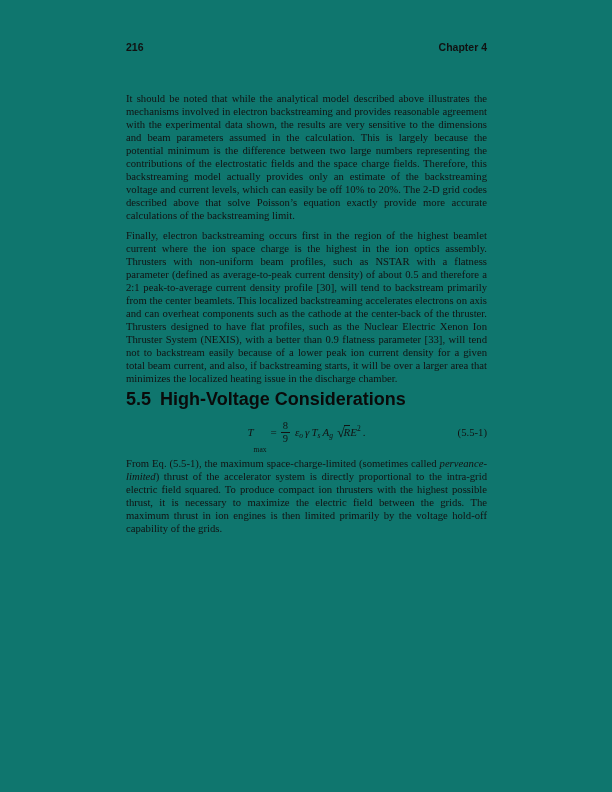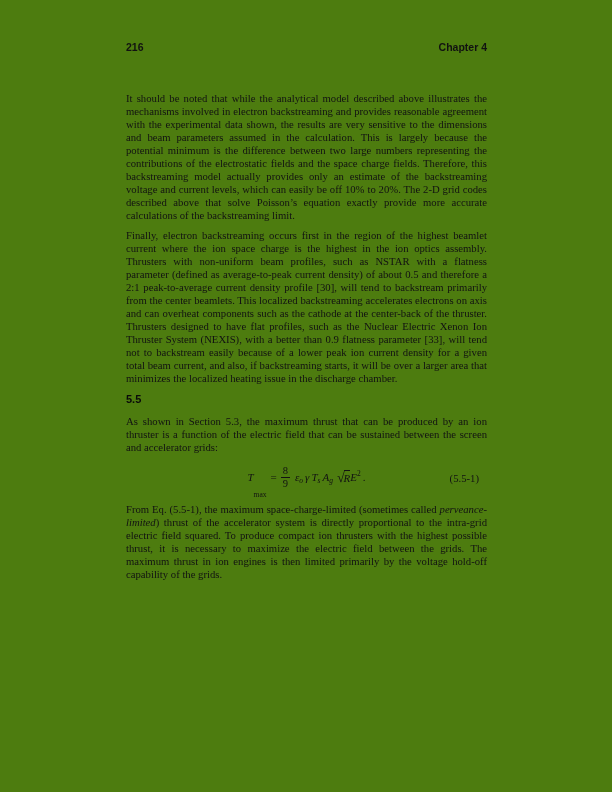--- a/index.html
+++ b/index.html
@@ -4,21 +4,21 @@
 <style>
   * { margin: 0; padding: 0; box-sizing: border-box; }
   html, body { background: #ffffff; }
   body {
     width: 612px; height: 792px;
     font-family: "Liberation Serif", serif;
   }
   .page {
     position: relative;
     width: 612px; height: 792px;
-    background: #4d7c0f;
+    background: #0f766e;
     color: #121212;
     overflow: hidden;
   }
   .page-header {
     position: absolute;
     top: 41px; left: 126px; width: 361px;
     display: flex;
     justify-content: space-between;
     font-family: "Liberation Sans", sans-serif;
     font-weight: bold;
@@ -32,21 +32,21 @@
     font-size: 10.7px;
     line-height: 13px;
     text-align: justify;
     color: #121212;
   }
   .content p { margin: 0 0 6.5px 0; }
   .content p:last-child { margin-bottom: 6px; }
   h2.section-heading {
     font-family: "Liberation Sans", sans-serif;
     font-weight: bold;
-    font-size: 11px;
+    font-size: 18px;
     line-height: 16px;
     color: #0a0a0a;
     margin: 4px 0 8px 0;
     text-align: left;
     display: flex;
   }
   h2.section-heading .sec-num { margin-right: 9px; }
   .equation-row {
     position: relative;
     margin: 4px 0 8px 0;
@@ -94,21 +94,21 @@
   }
   .radicand {
     font-style: italic;
     border-top: 1px solid #121212;
     padding-top: 0.5px;
     margin-left: -1px;
   }
   .eq-terminator { margin-left: 2px; }
   .eq-number {
     position: absolute;
-    right: 8px; top: 50%;
+    right: 0; top: 50%;
     transform: translateY(-50%);
     font-size: 10.7px;
     font-style: normal;
   }
   em.ital { font-style: italic; }
 </style>
 </head>
 <body>
 
 <div class="page">
@@ -119,23 +119,23 @@
   </header>
 
   <main class="content">
 
     <p>It should be noted that while the analytical model described above illustrates the mechanisms involved in electron backstreaming and provides reasonable agreement with the experimental data shown, the results are very sensitive to the dimensions and beam parameters assumed in the calculation. This is largely because the potential minimum is the difference between two large numbers representing the contributions of the electrostatic fields and the space charge fields. Therefore, this backstreaming model actually provides only an estimate of the backstreaming voltage and current levels, which can easily be off 10% to 20%. The 2-D grid codes described above that solve Poisson’s equation exactly provide more accurate calculations of the backstreaming limit.</p>
 
     <p>Finally, electron backstreaming occurs first in the region of the highest beamlet current where the ion space charge is the highest in the ion optics assembly. Thrusters with non-uniform beam profiles, such as NSTAR with a flatness parameter (defined as average-to-peak current density) of about 0.5 and therefore a 2:1 peak-to-average current density profile [30], will tend to backstream primarily from the center beamlets. This localized backstreaming accelerates electrons on axis and can overheat components such as the cathode at the center-back of the thruster. Thrusters designed to have flat profiles, such as the Nuclear Electric Xenon Ion Thruster System (NEXIS), with a better than 0.9 flatness parameter [33], will tend not to backstream easily because of a lower peak ion current density for a given total beam current, and also, if backstreaming starts, it will be over a larger area that minimizes the localized heating issue in the discharge chamber.</p>
 
     <h2 class="section-heading">
       <span class="sec-num">5.5</span>
+      <span>High-Voltage Considerations</span>
     </h2>
 
-    <p>As shown in Section 5.3, the maximum thrust that can be produced by an ion thruster is a function of the electric field that can be sustained between the screen and accelerator grids:</p>
 
     <div class="equation-row">
       <span class="eq-body">
         <span class="var">T</span>
           <sub class="roman">max</sub>
         <span class="eq-rel">=</span>
         <span class="frac">
           <span class="num">8</span>
           <span class="den">9</span>
         </span>

